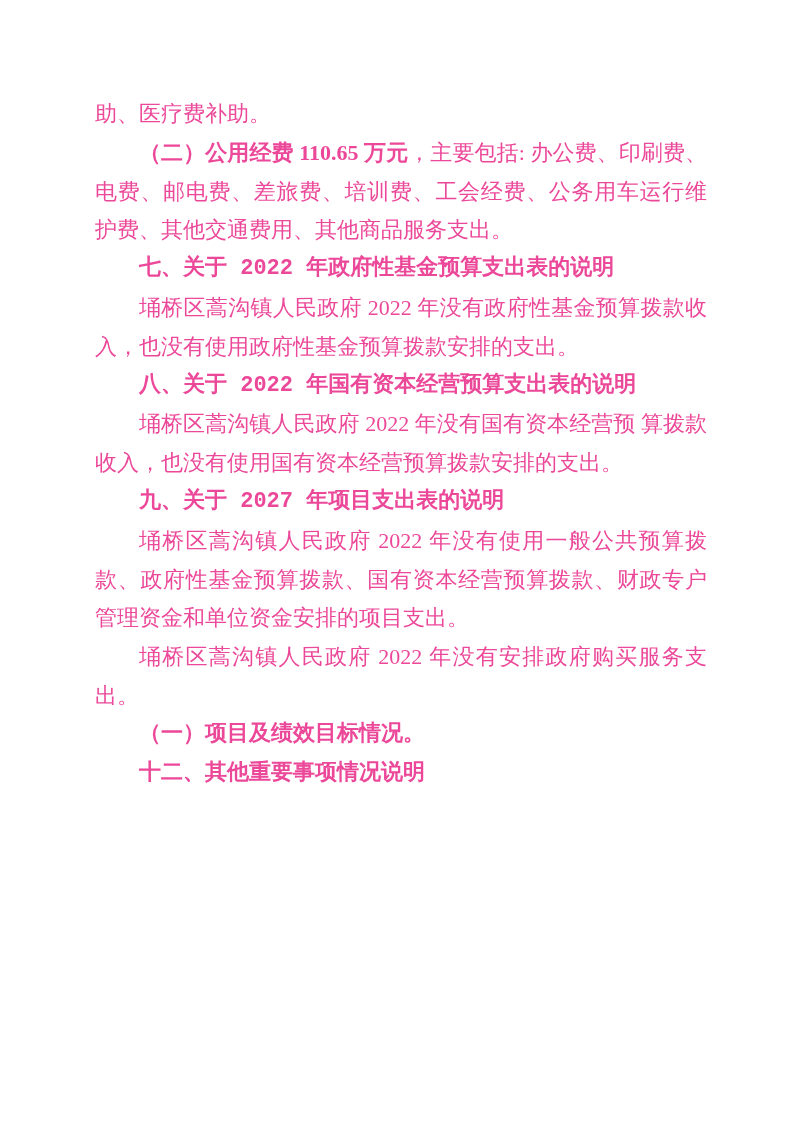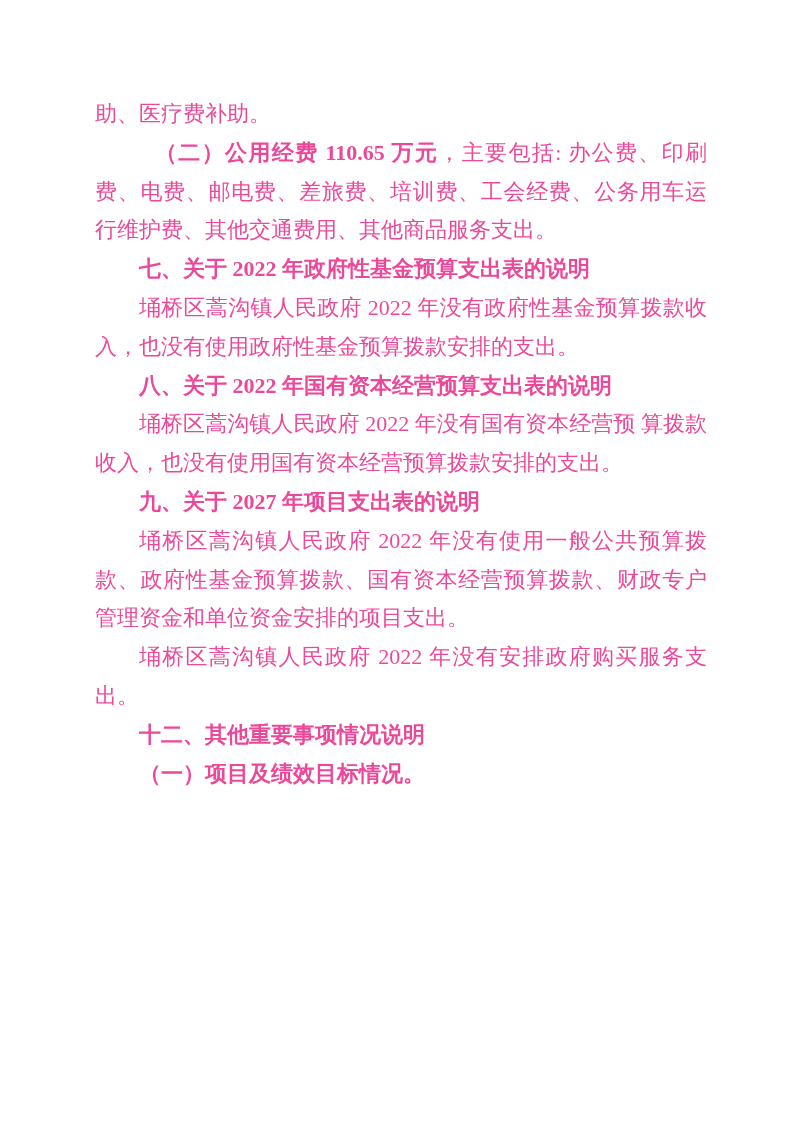--- a/index.html
+++ b/index.html
@@ -34,24 +34,23 @@
   }
   .body {
     font-family: "Liberation Serif", "DejaVu Serif", serif;
     font-weight: normal;
   }
   .indent {
     text-indent: 2em;
   }
   .lead-bold {
     font-weight: bold;
-    margin-left: 16px;
   }
   .heading {
-    font-family: Liberation Serif, serif;
+    font-family: Liberation Mono, monospace;
     font-weight: bold;
     text-indent: 2em;
     text-align: left;
   }
 </style>
 </head>
 <body>
 
 <div class="page">
   <div class="content">
@@ -70,18 +69,18 @@
 
     <p class="heading">九、关于 2027 年项目支出表的说明</p>
 
     <p class="body indent">埇桥区蒿沟镇人民政府 2022 年没有使用一般公共预算拨款、政府性基金预算拨款、国有资本经营预算拨款、财政专户管理资金和单位资金安排的项目支出。</p>
 
 
 
 
     <p class="body indent">埇桥区蒿沟镇人民政府 2022 年没有安排政府购买服务支出。</p>
 
+    <p class="heading">（一）项目及绩效目标情况。</p>
+
     <p class="heading">十二、其他重要事项情况说明</p>
-
-    <p class="heading">（一）项目及绩效目标情况。</p>
 
   </div>
 </div>
 
 </body></html>

